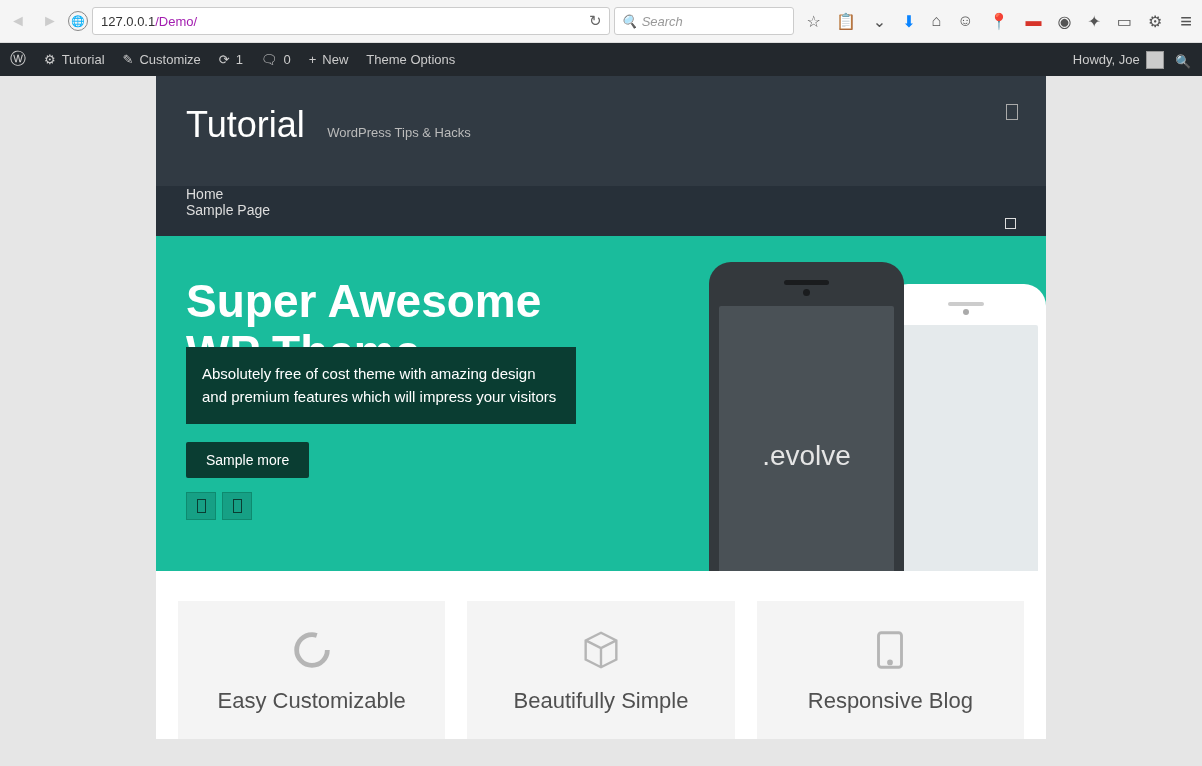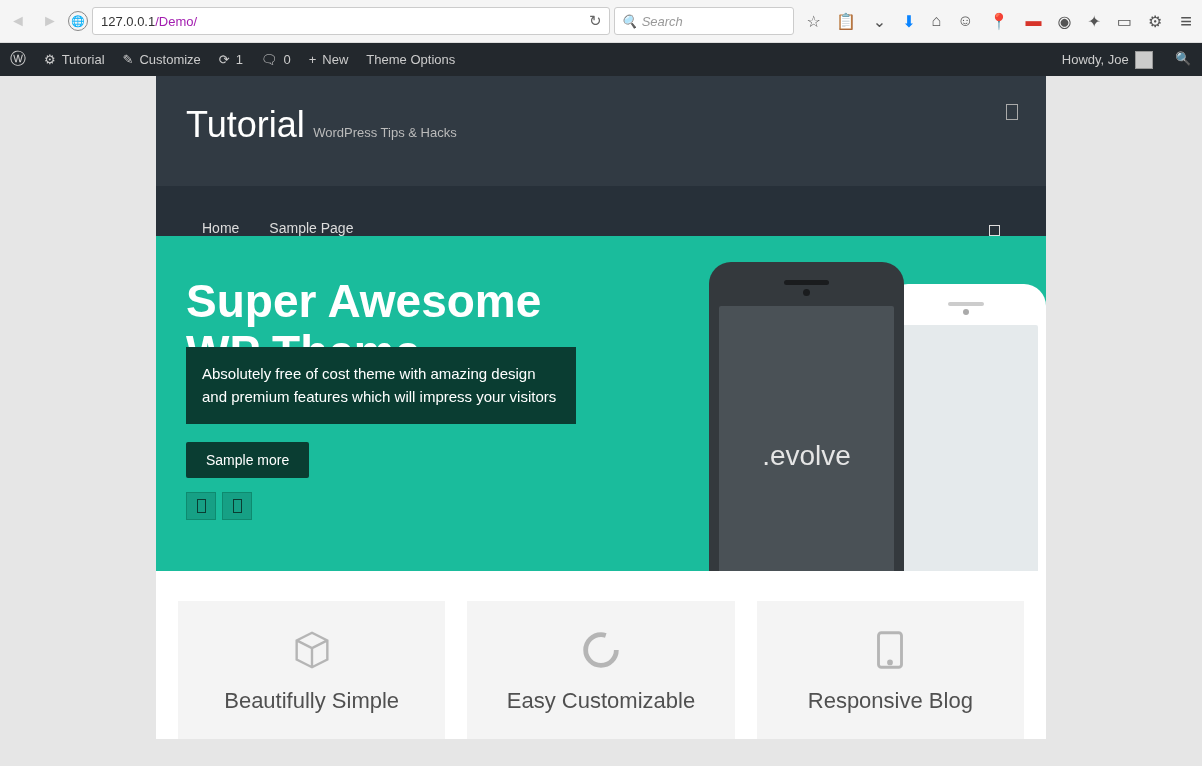--- a/index.html
+++ b/index.html
@@ -17,36 +17,36 @@
 .toolbar-icons { display: flex; align-items: center; gap: 16px; padding: 0 8px; }
 .tb-icon { color: #555; font-size: 16px; }
 .tb-icon.blue { color: #0a84ff; }
 .tb-icon.red { color: #d7342a; }
 .menu-btn { font-size: 20px; color: #555; padding: 0 6px; }
 
 
 .wp-admin-bar { height: 33px; background: #23282d; color: #eee; display: flex; align-items: center; padding: 0 10px; font-size: 13px; }
 .wp-admin-bar .left { display: flex; align-items: center; gap: 18px; }
 .wp-admin-bar .item { display: flex; align-items: center; gap: 6px; color: #ccc; cursor: pointer; }
-.wp-admin-bar .right { margin-left: auto; display: flex; align-items: flex-start; gap: 23px; }
+.wp-admin-bar .right { margin-left: auto; display: flex; align-items: flex-end; gap: 12px; }
 .wp-icon { font-size: 16px; }
 .avatar { width: 18px; height: 18px; background: #ccc; border: 1px solid #999; }
 
 
 .page-wrap { background: #e6e6e6; height: 690px; overflow: hidden; }
 .site { width: 890px; margin: 0 auto; }
 
 
 .site-header { background: #313a43; padding: 28px 30px 40px; position: relative; }
 .site-title { color: #fff; font-size: 36px; font-weight: normal; display: inline-block; }
-.site-tagline { color: #bbb; font-size: 13px; margin-left: 4px; }
+.site-tagline { color: #bbb; font-size: 13px; margin-left: 18px; }
 .header-icon { position: absolute; right: 28px; top: 28px; width: 12px; height: 16px; border: 1px solid #aaa; }
 
 
-.site-nav { background: #273039; height: 50px; display: flex; align-items: flex-end; padding: 0 46px; }
+.site-nav { background: #273039; height: 50px; display: flex; align-items: flex-start; padding: 0 30px; flex-direction: column; }
 .nav-link { color: #ddd; font-size: 14px; margin-right: 30px; cursor: pointer; }
 .nav-square { margin-left: auto; width: 11px; height: 11px; border: 1.5px solid #ddd; }
 
 
 .hero { background: #1abc9c; height: 335px; padding: 40px 30px 20px; position: relative; overflow: hidden; }
 .hero-title { color: #fff; font-size: 46px; font-weight: 600; line-height: 1.1; max-width: 440px; }
 .hero-desc-box { background: #0a3d32; color: #fff; padding: 16px 16px; width: 390px; margin-top: -30px; position: relative; z-index: 2; font-size: 15px; line-height: 1.5; }
 .hero-btn { background: #0a3d32; color: #fff; padding: 10px 20px; display: inline-block; margin-top: 18px; font-size: 14px; cursor: pointer; border-radius: 2px; }
 .slider-nav { margin-top: 14px; display: flex; gap: 6px; }
 .slider-btn { width: 30px; height: 28px; background: #16a085; display: flex; align-items: center; justify-content: center; border: 1px solid #0e8a6f; }
@@ -178,33 +178,33 @@
           <div class="notch"></div>
             <div class="dot"></div>
           <div class="screen"></div>
         </div>
       </div>
     </section>
 
     <section class="features">
       <div class="feature">
         <div class="feature-icon">
+          <svg viewBox="0 0 48 48" fill="none" stroke="#b5b5b5" stroke-width="5">
+              <circle cx="24" cy="24" r="16" stroke-dasharray="80 20"></circle>
+            </svg>
+        </div>
+        <div class="feature-title">Easy Customizable</div>
+      </div>
+      <div class="feature">
+        <div class="feature-icon">
           <svg viewBox="0 0 48 48" fill="none" stroke="#b5b5b5" stroke-width="2.5">
               <path d="M24 6 L40 14 L40 34 L24 42 L8 34 L8 14 Z M8 14 L24 22 L40 14 M24 22 L24 42"></path>
             </svg>
         </div>
         <div class="feature-title">Beautifully Simple</div>
-      </div>
-      <div class="feature">
-        <div class="feature-icon">
-          <svg viewBox="0 0 48 48" fill="none" stroke="#b5b5b5" stroke-width="5">
-              <circle cx="24" cy="24" r="16" stroke-dasharray="80 20"></circle>
-            </svg>
-        </div>
-        <div class="feature-title">Easy Customizable</div>
       </div>
       <div class="feature">
         <div class="feature-icon">
           <svg viewBox="0 0 48 48" fill="none" stroke="#b5b5b5" stroke-width="3">
               <rect x="12" y="6" width="24" height="36" rx="3"></rect>
               <circle cx="24" cy="37" r="1.5" fill="#b5b5b5"></circle>
             </svg>
         </div>
         <div class="feature-title">Responsive Blog</div>
       </div>

